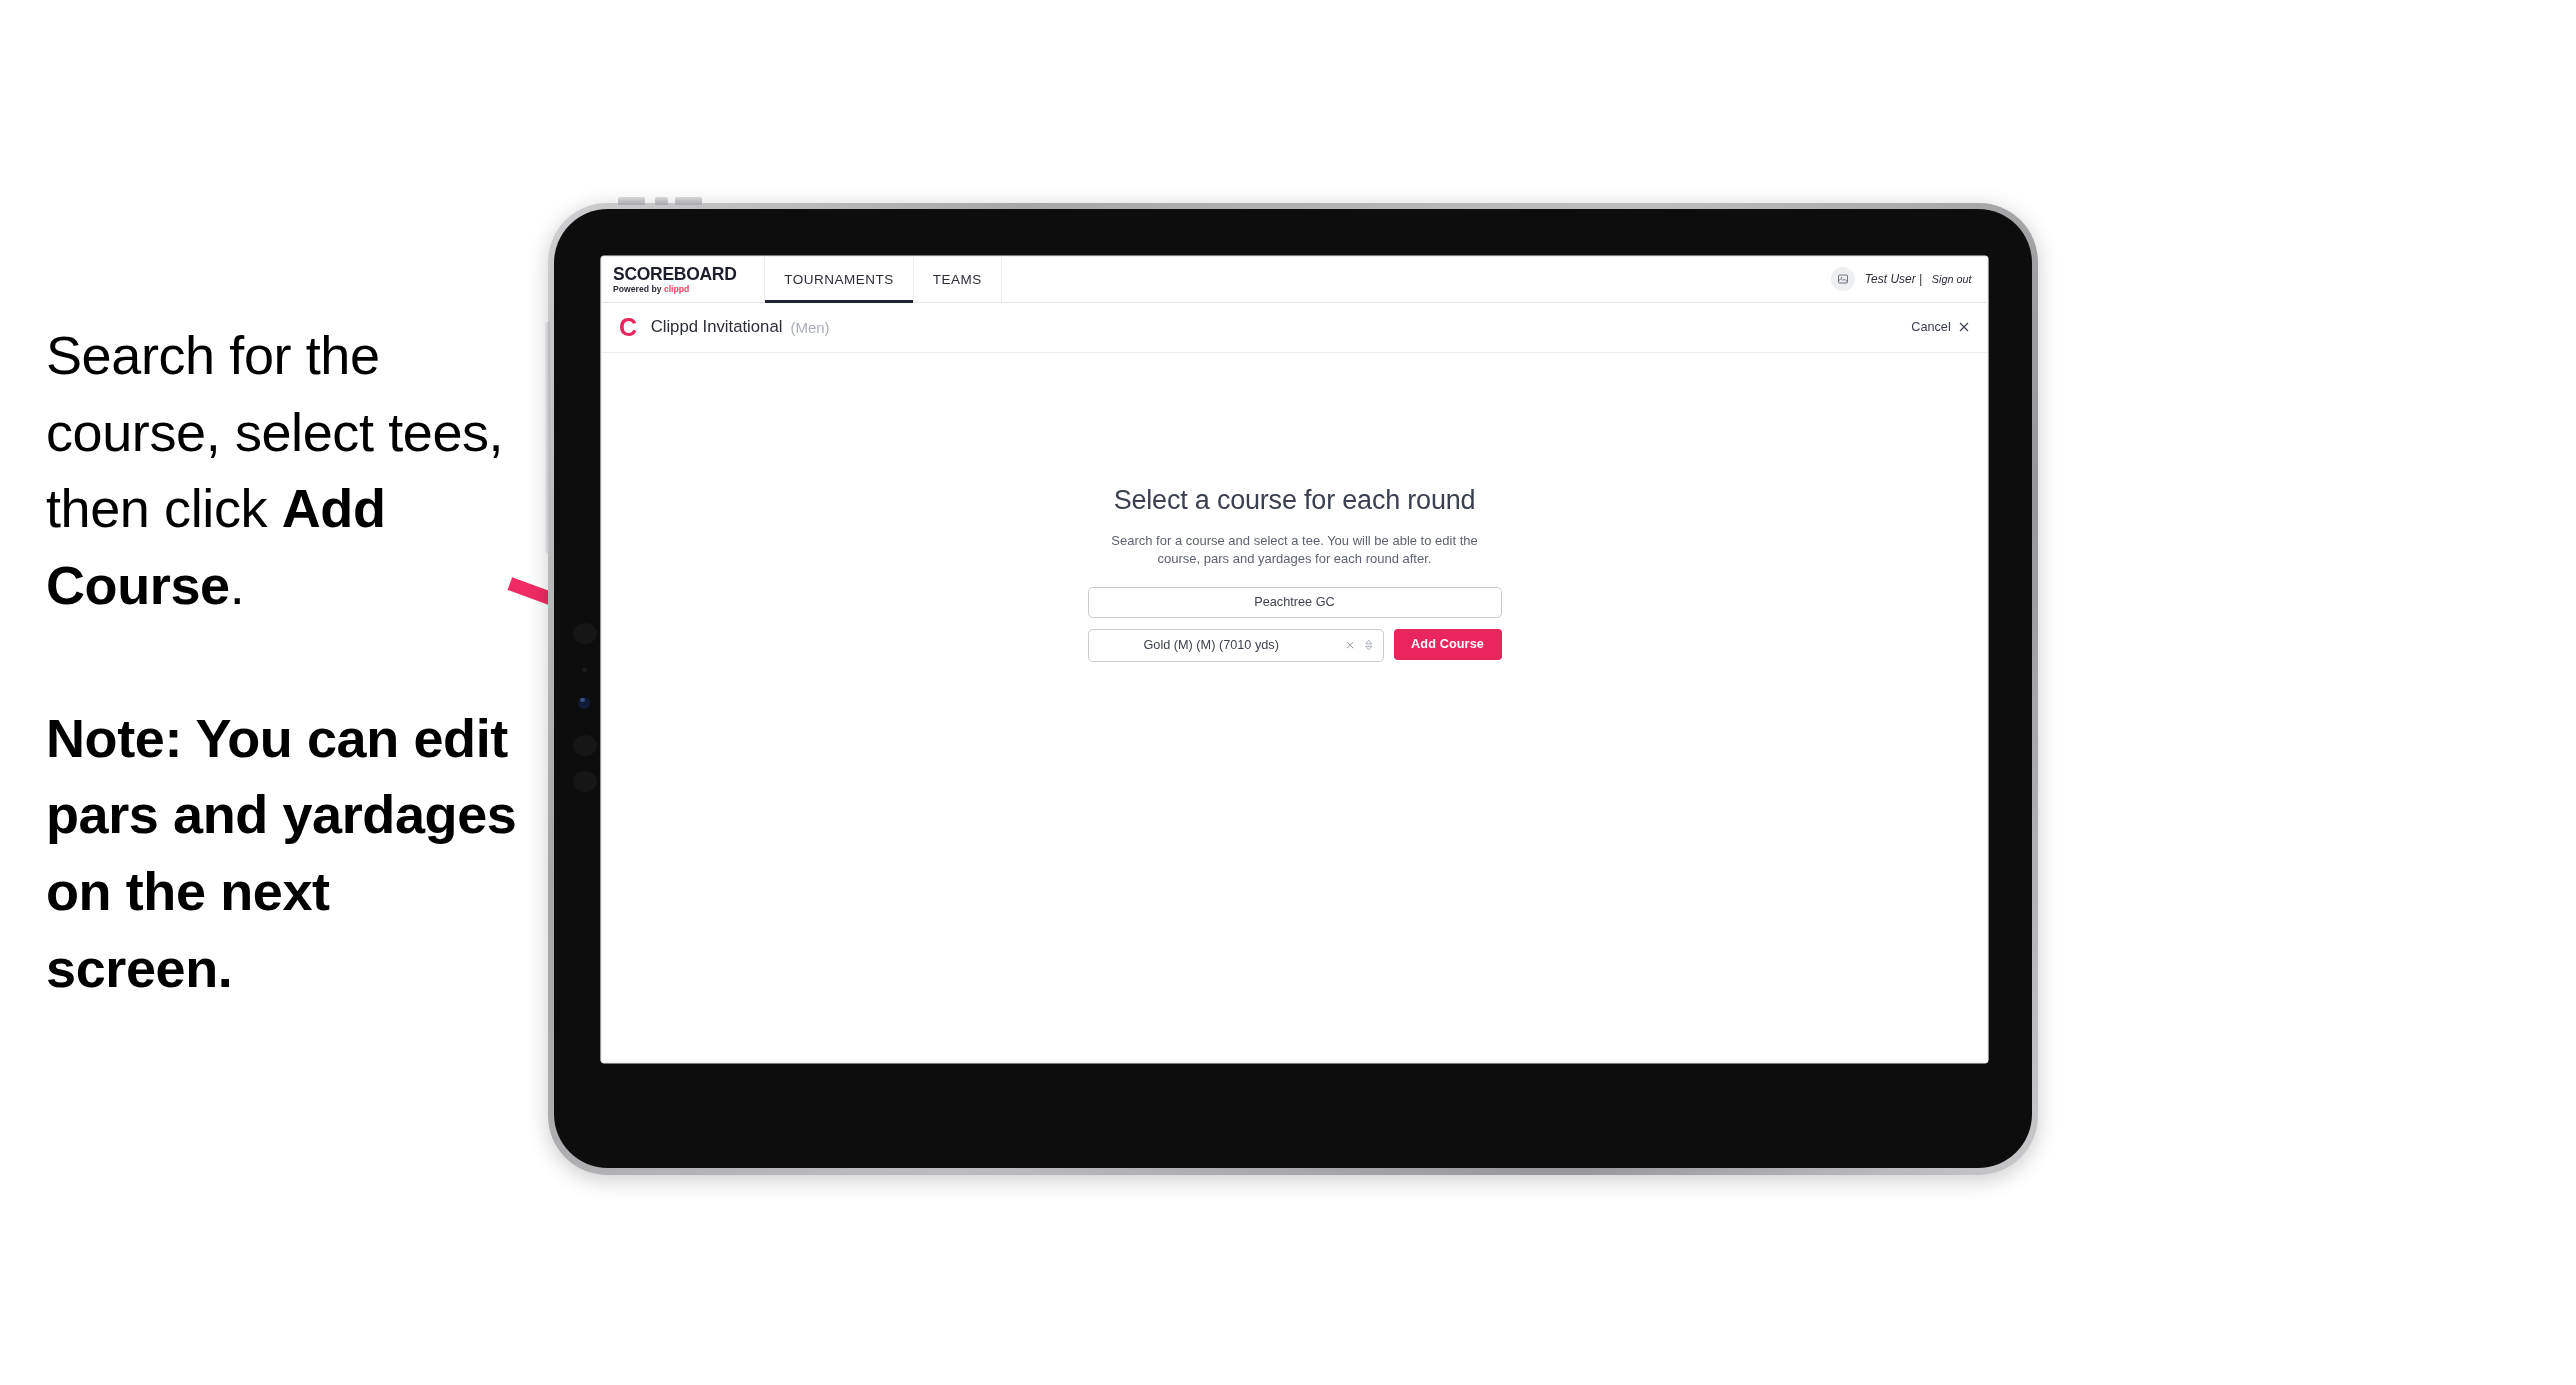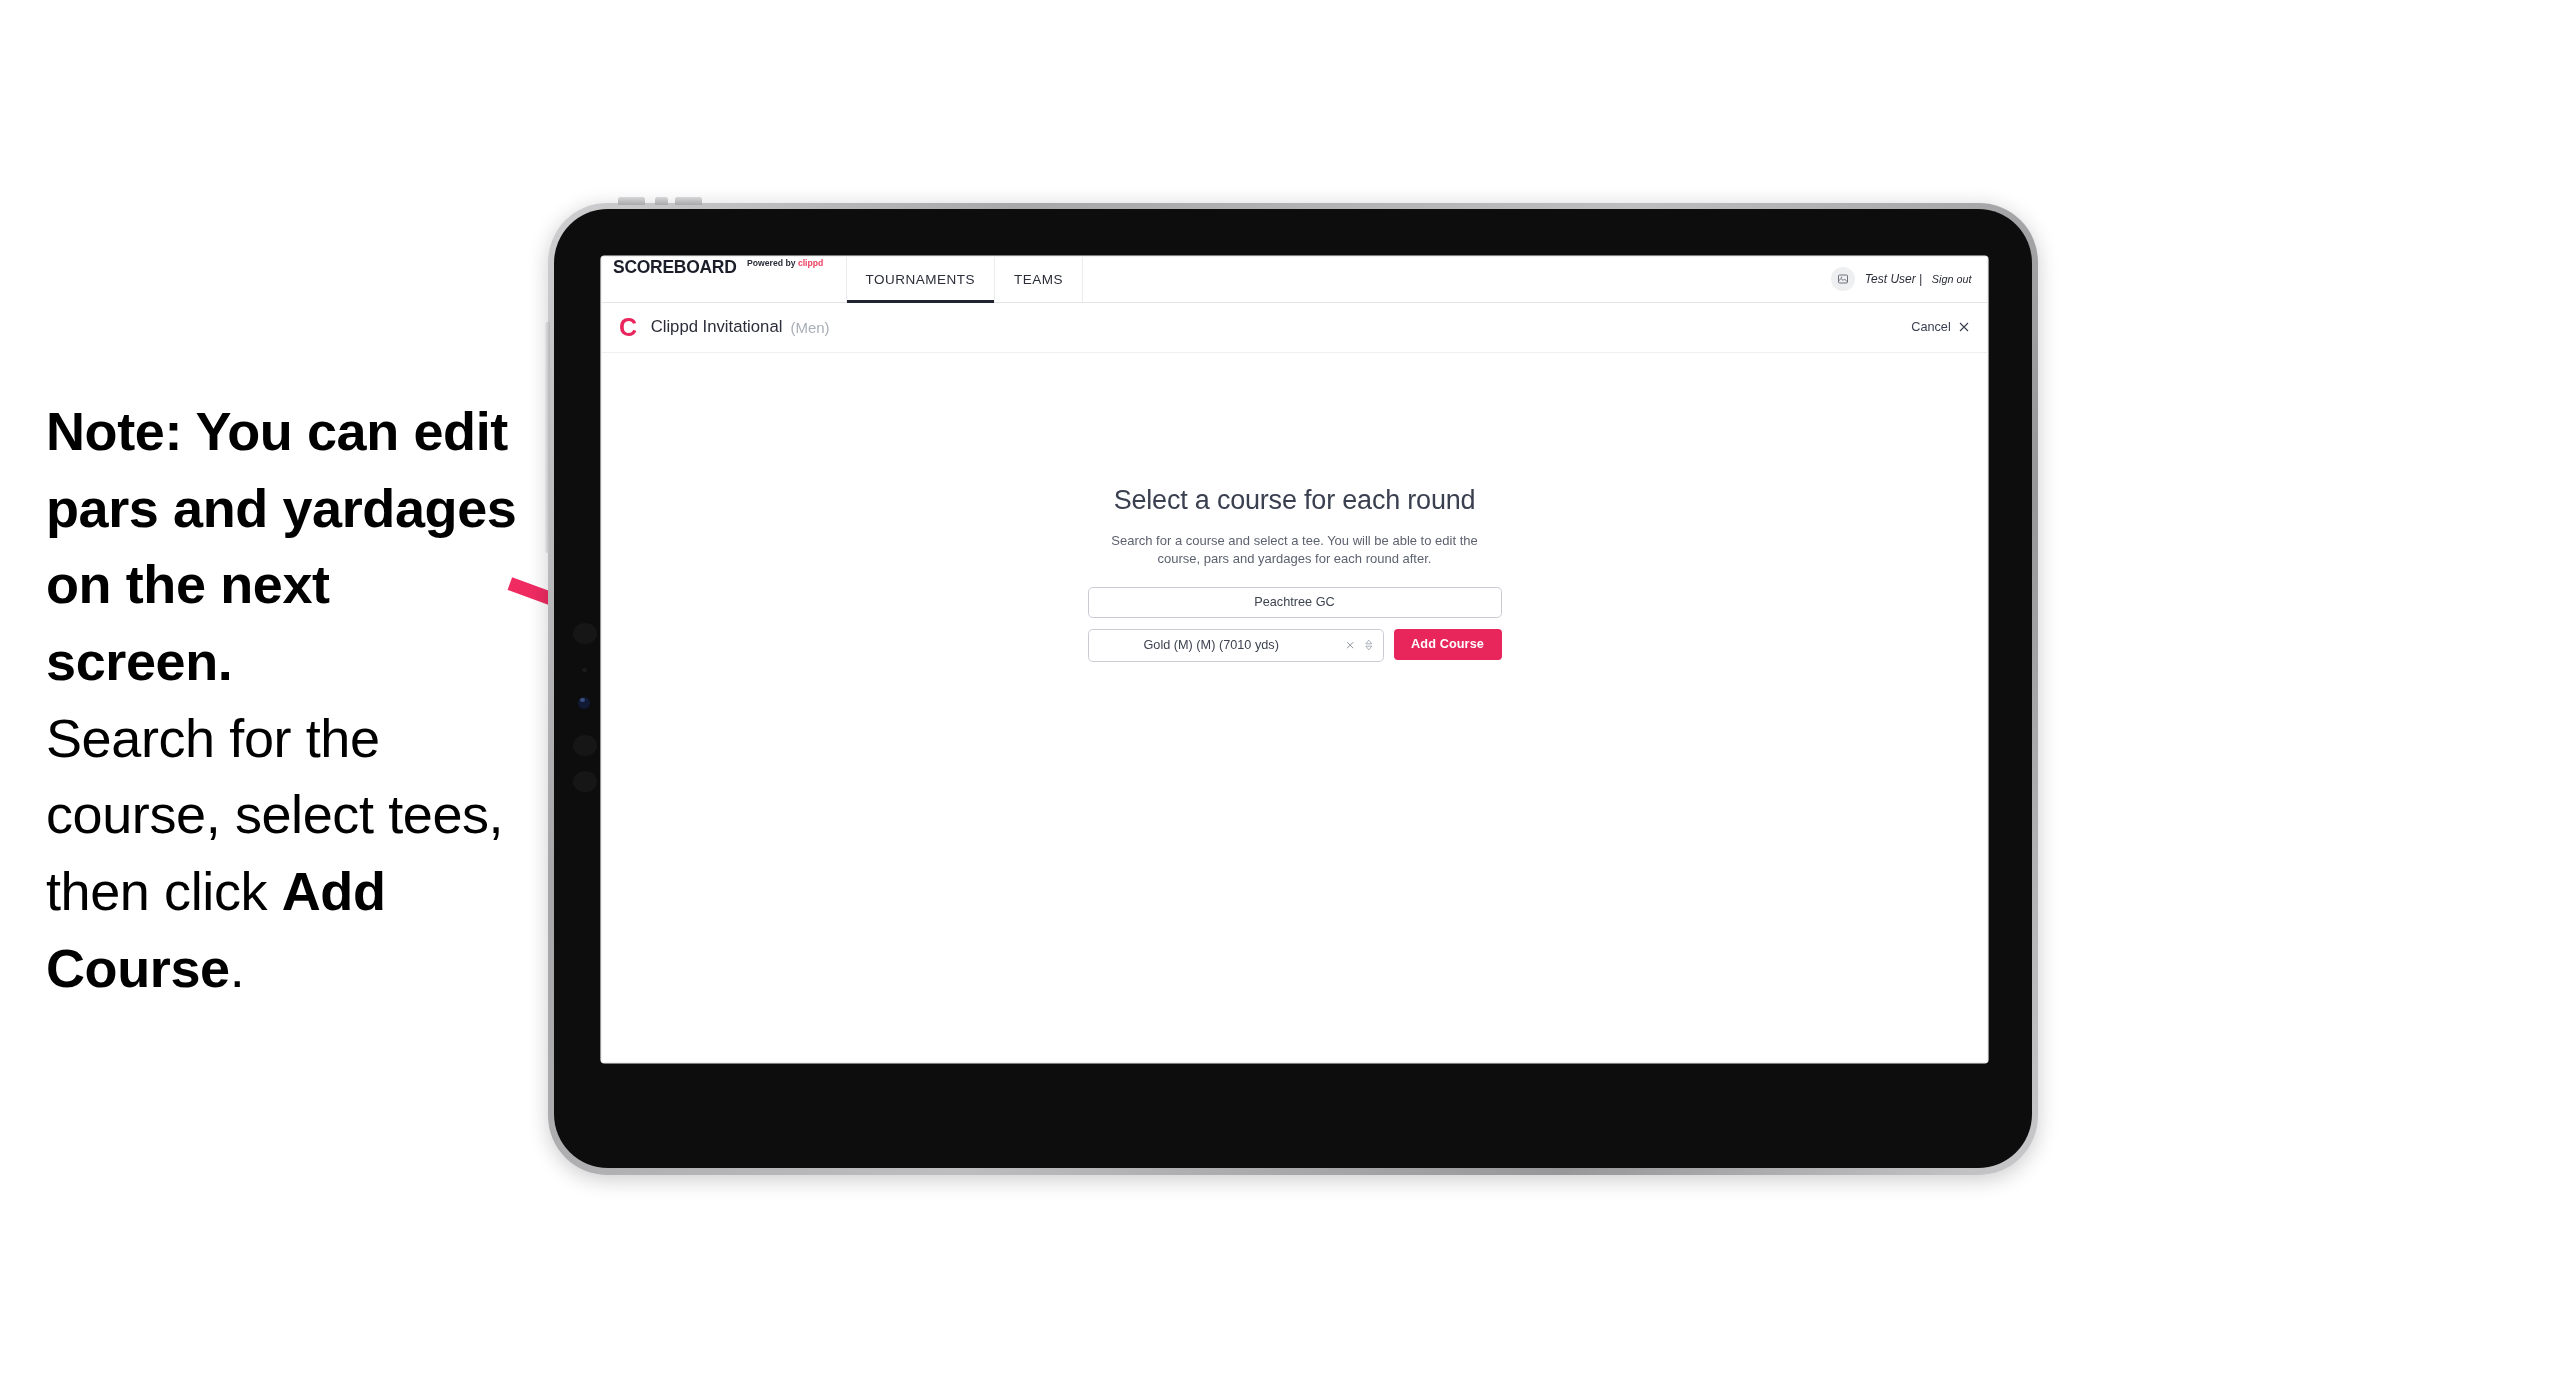--- a/index.html
+++ b/index.html
@@ -125,21 +125,21 @@
   .appbar {
     position: relative;
     height: 45px;
     background: #ffffff;
     border-bottom: 1.2px solid #e3e4e6;
     display: flex;
     align-items: stretch;
   }
   .brand {
     display: flex;
-    flex-direction: row;
+    flex-direction: column;
     justify-content: center;
     padding: 0 17.5px 0 11px;
     border-right: 0.8px solid #ececee;
     min-width: 102px;
   }
   .brand-word {
     font-family: "Liberation Sans Narrow","Liberation Sans", sans-serif;
     font-weight: bold;
     font-size: 19px;
     letter-spacing: -0.3px;
@@ -326,22 +326,22 @@
     font-size: 12.7px;
     font-weight: bold;
     cursor: pointer;
     letter-spacing: 0.1px;
   }
 </style>
 </head>
 <body>
 
 <div id="instructions">
+  <p class="instr-para"><span>Search for the course, select tees, then click </span><span class="instr-strong">Add Course</span><span>.</span></p>
   <p class="instr-para note">Note: You can edit pars and yardages on the next screen.</p>
-  <p class="instr-para"><span>Search for the course, select tees, then click </span><span class="instr-strong">Add Course</span><span>.</span></p>
 </div>
 
 <svg id="arrow-annotation" viewBox="0 0 780 340" xmlns="http://www.w3.org/2000/svg">
   <g id="arrow-group">
     <line x1="40" y1="42" x2="672" y2="274" stroke="#ef2b62" stroke-width="17" stroke-linecap="butt"></line>
     <polygon points="640,244 738,290 650,318" fill="#ef2b62"></polygon>
   </g>
 </svg>
 
 <div id="tablet">

